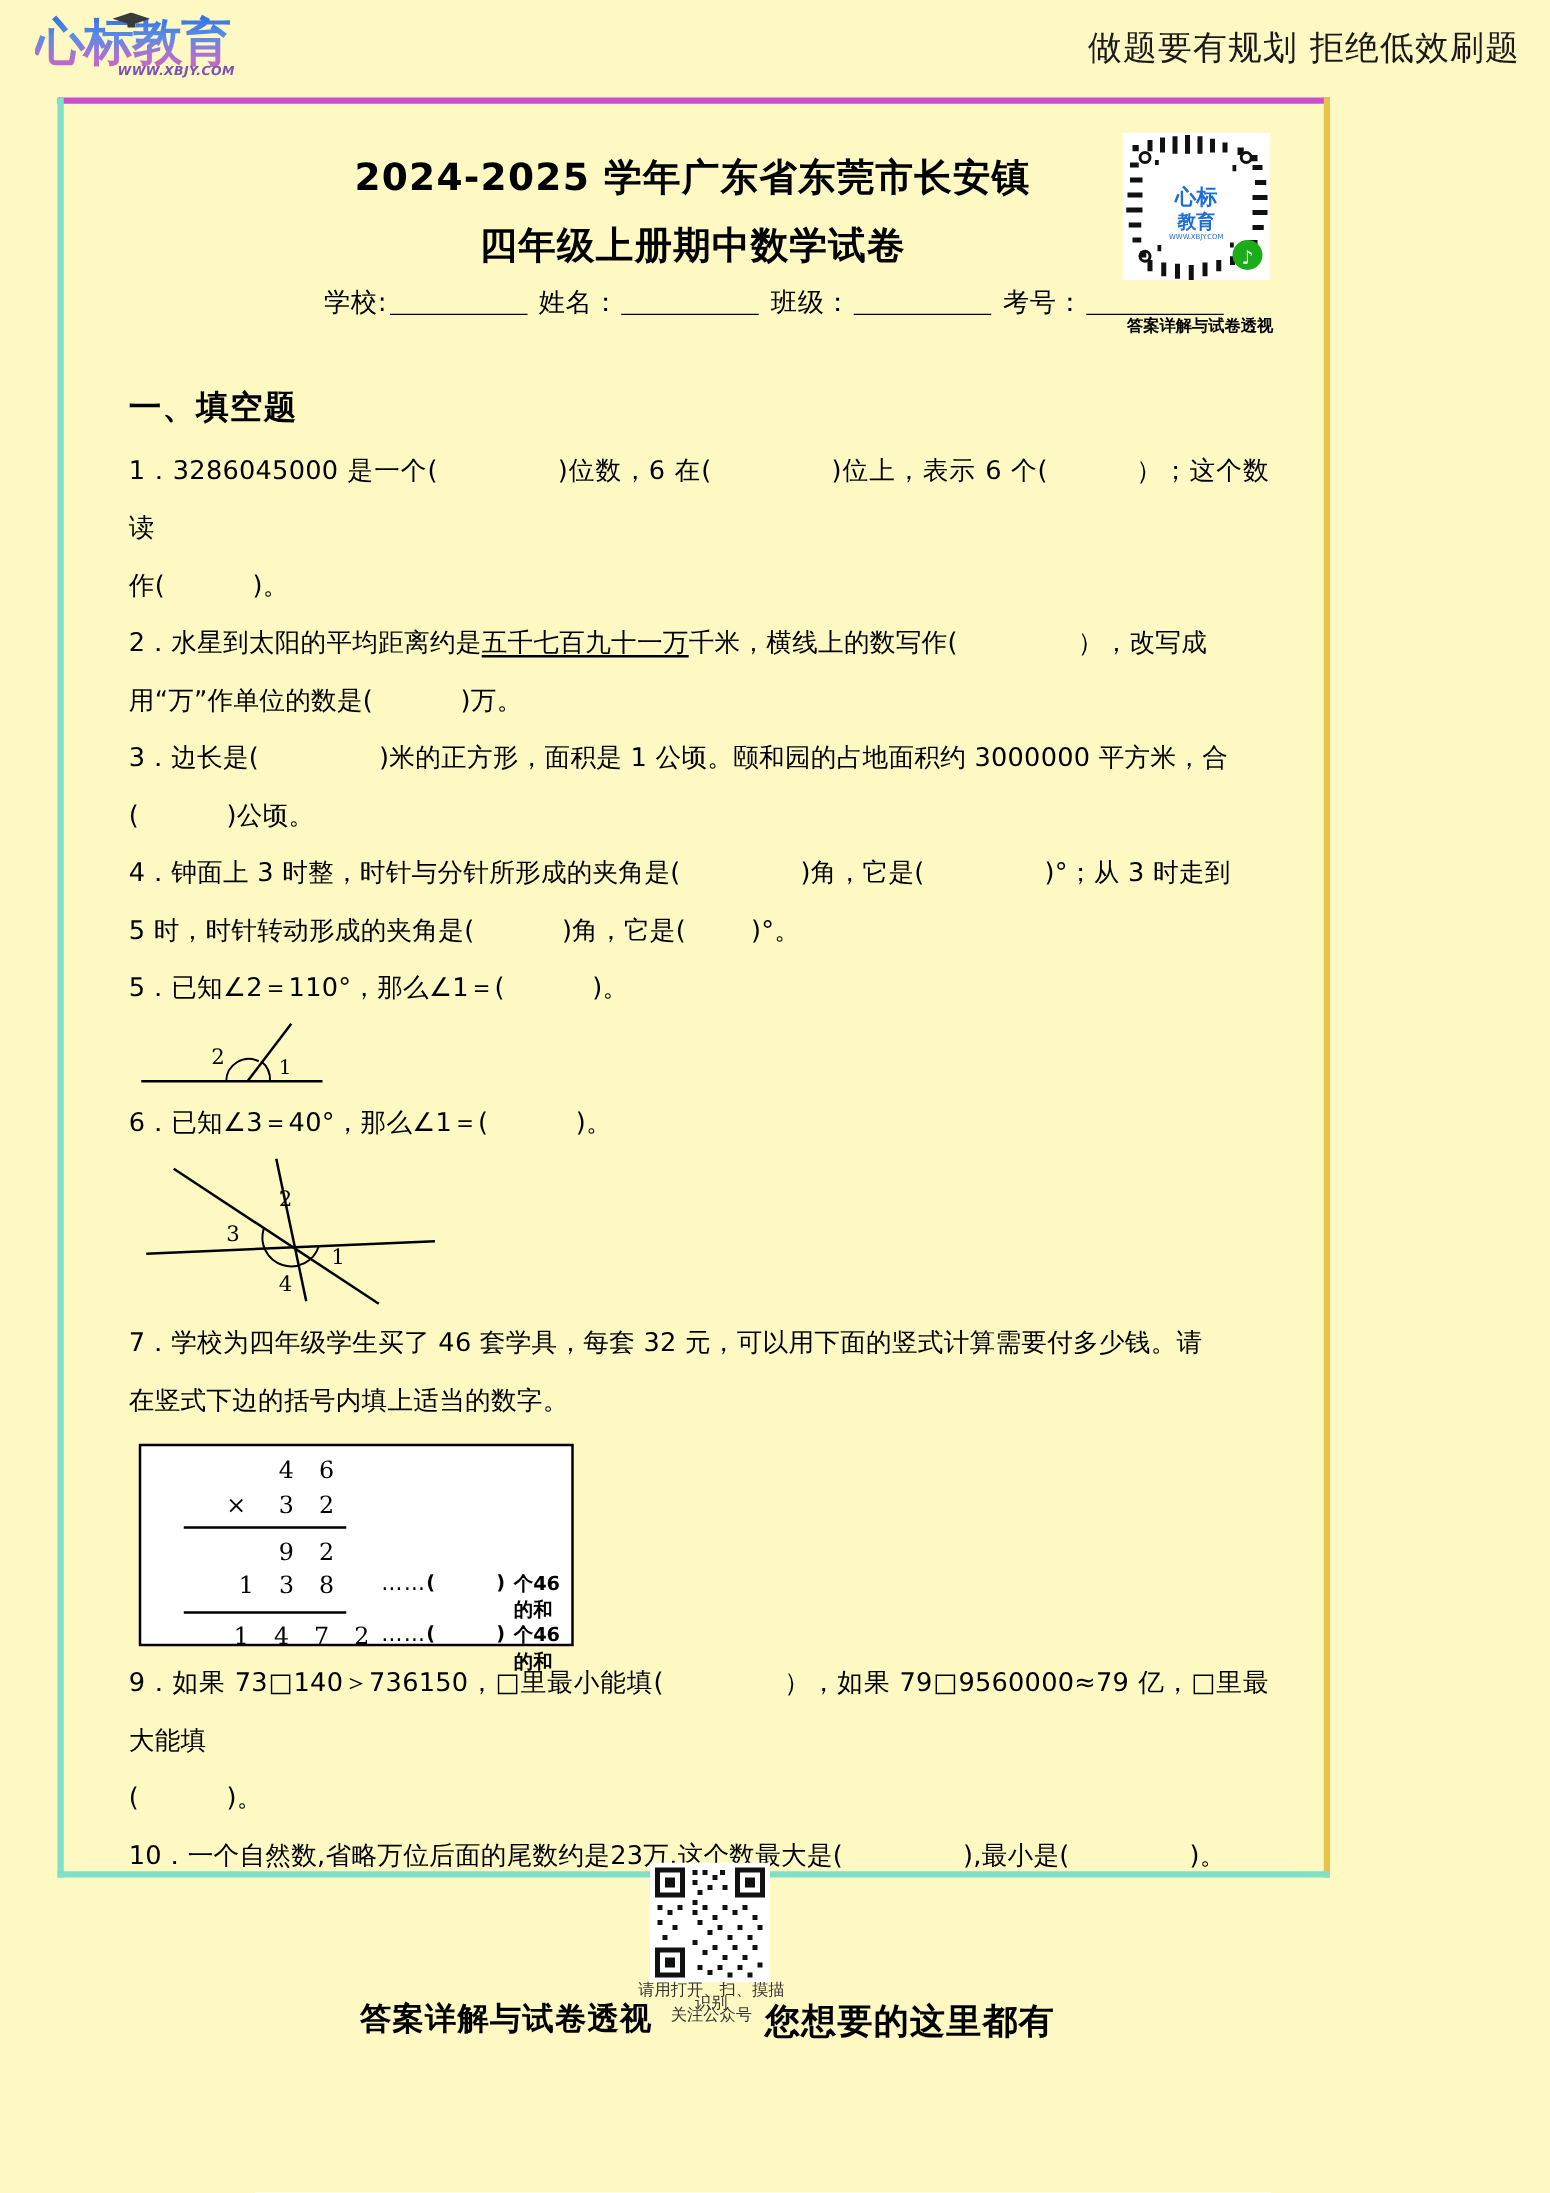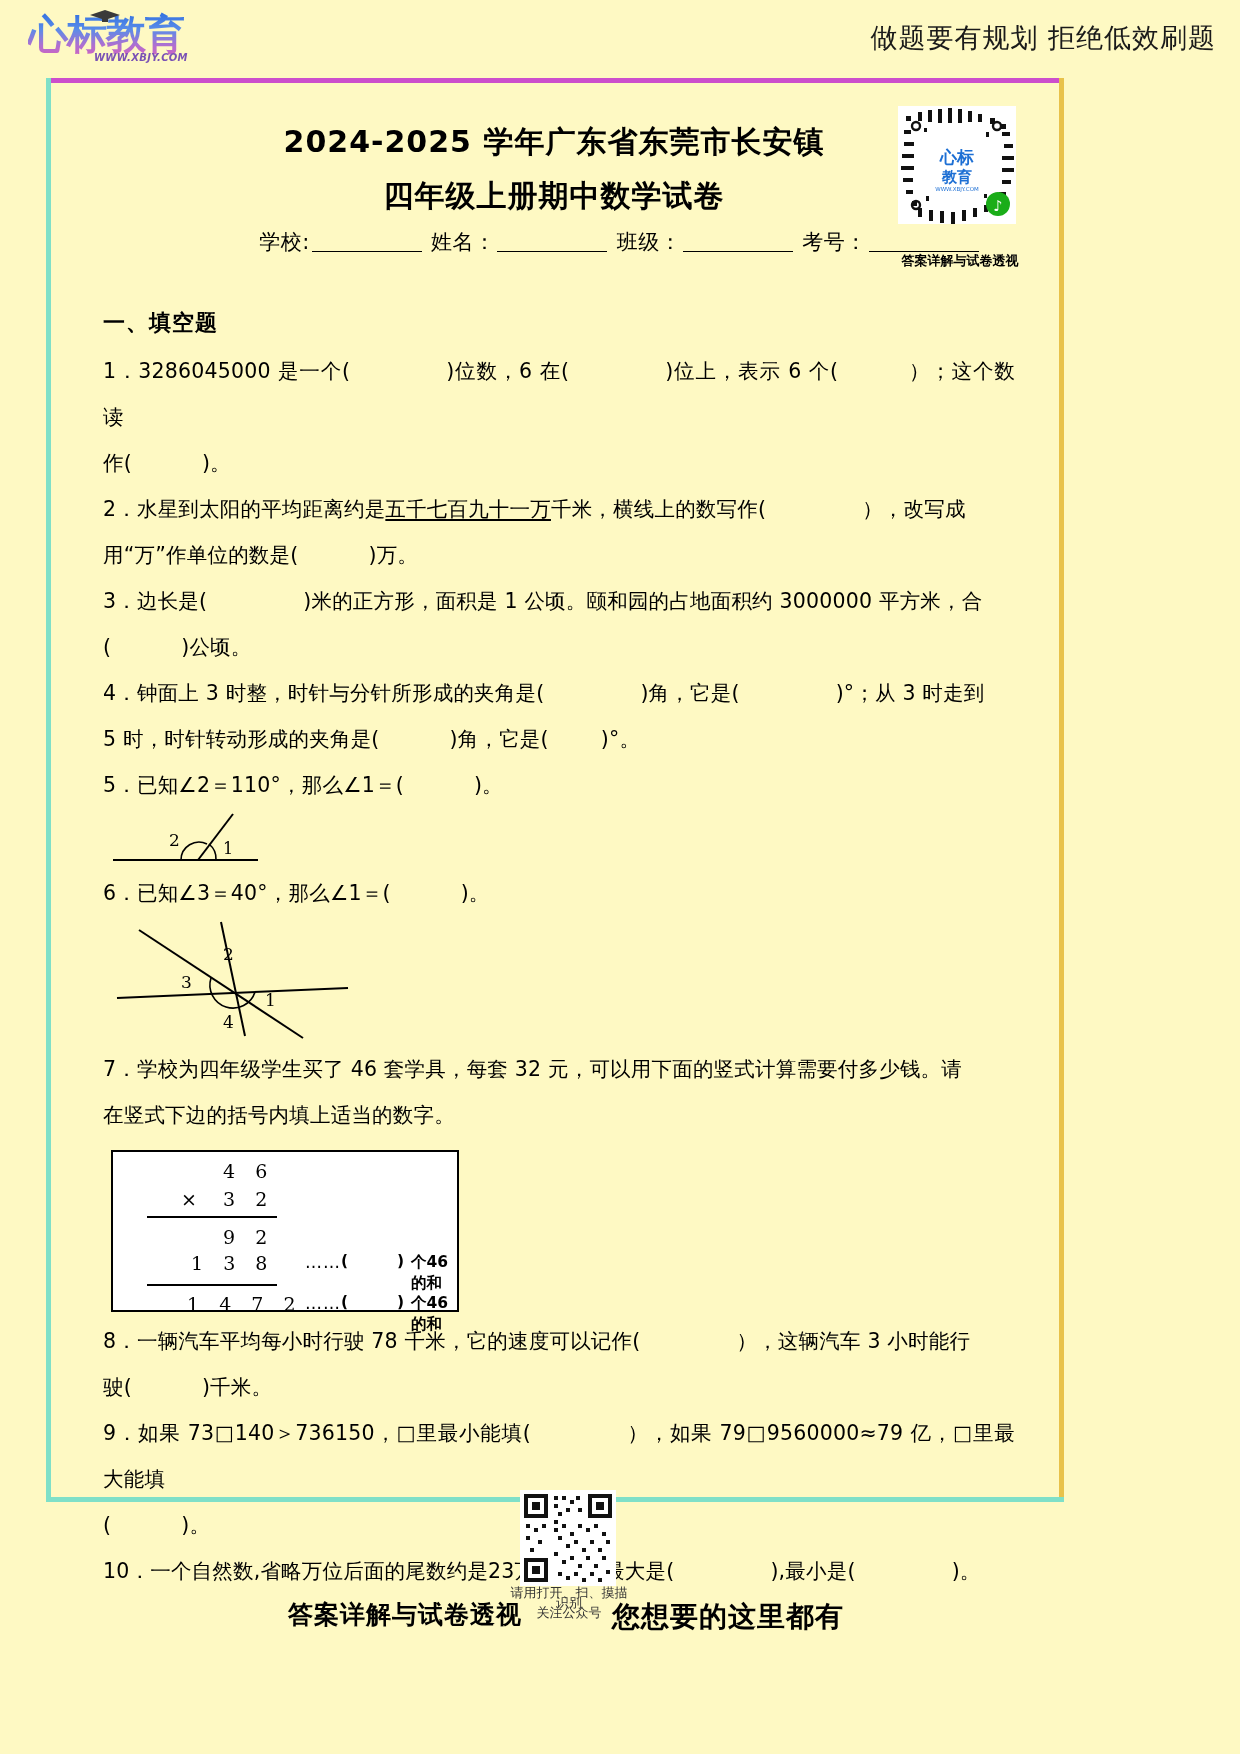--- a/index.html
+++ b/index.html
@@ -147,21 +147,21 @@
 
   
   .content {
     position: absolute;
     left: 103px; top: 308px;
     width: 912px;
   }
   .section-head {
     font-family: "DejaVu Sans", sans-serif;
     font-weight: bold;
-    font-size: 22px;
+    font-size: 26px;
     margin-bottom: 10px;
     letter-spacing: 1px;
   }
   .q {
     font-family: "DejaVu Sans", sans-serif;
     font-size: 20.5px;
     line-height: 46px;
     letter-spacing: 0.2px;
     text-align: justify;
   }
@@ -427,24 +427,20 @@
           <span class="mnum" style="left:42px;top:4px;">1 4 7 2</span>
           <span class="mdots" style="left:160px;top:4px;">……</span>
           <span class="mnote" style="left:196px;top:4px;">(</span>
           <span style="position:absolute;left:210px;top:4px;width:42px;height:18px;"></span>
           <span class="mnote" style="left:252px;top:4px;">)</span>
           <span class="mnote" style="left:266px;top:4px;">个46的和</span>
         </div>
       </div>
     </div>
 
-    <div class="q">
-      <span>8．一辆汽车平均每小时行驶 78 千米，它的速度可以记作(</span><span class="blk"></span><span>），这辆汽车 3 小时能行</span><br>
-      <span>驶(</span><span class="blk-sm"></span><span>)千米。</span>
-    </div>
 
     <div class="q">
       <span>9．如果 73□140＞736150，□里最小能填(</span><span class="blk"></span><span>），如果 79□9560000≈79 亿，□里最大能填</span><br>
       <span>(</span><span class="blk-sm"></span><span>)。</span>
     </div>
 
     <div class="q">
       <span>10．一个自然数,省略万位后面的尾数约是23万,这个数最大是(</span><span class="blk"></span><span>),最小是(</span><span class="blk"></span><span>)。</span>
     </div>
 

